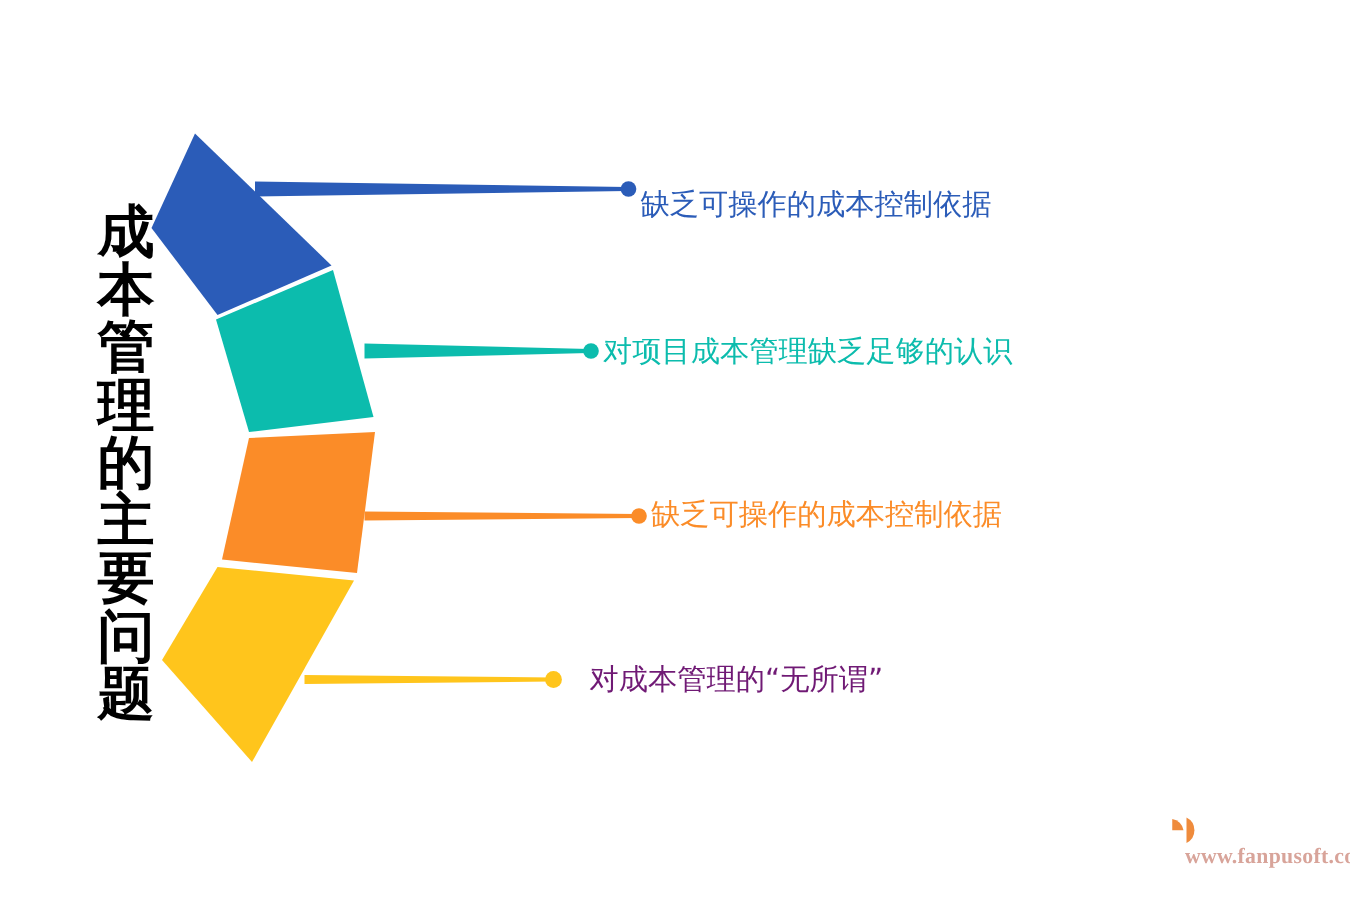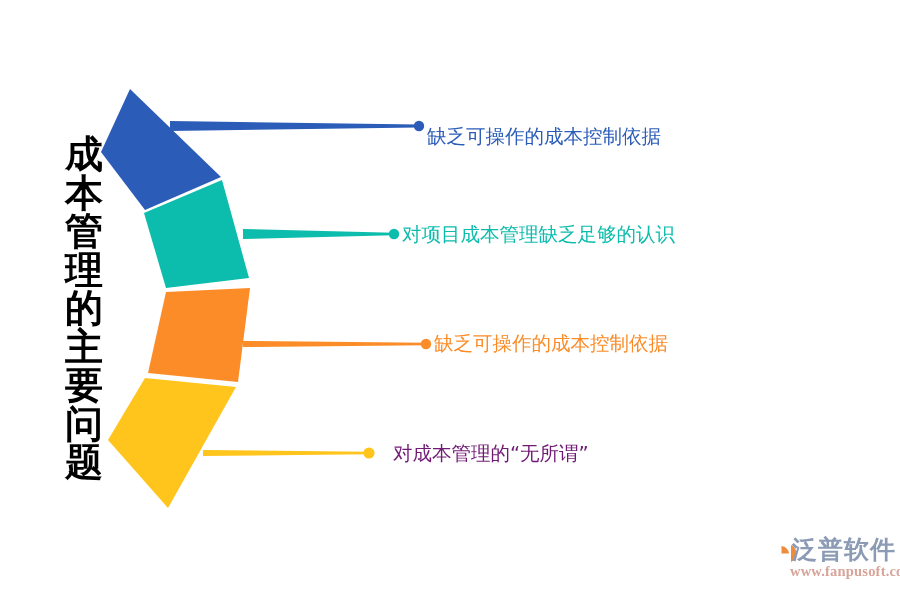--- a/index.html
+++ b/index.html
@@ -129,15 +129,14 @@
 
 <div class="label label-1">缺乏可操作的成本控制依据</div>
 
 <div class="label label-2">对项目成本管理缺乏足够的认识</div>
 
 <div class="label label-3">缺乏可操作的成本控制依据</div>
 
 <div class="label label-4">对成本管理的“无所谓”</div>
 
 <div class="logo">
-  <div class="logo-word">泛普软件</div>
   <div class="logo-url">www.fanpusoft.com</div>
 </div>
 
 </body></html>

